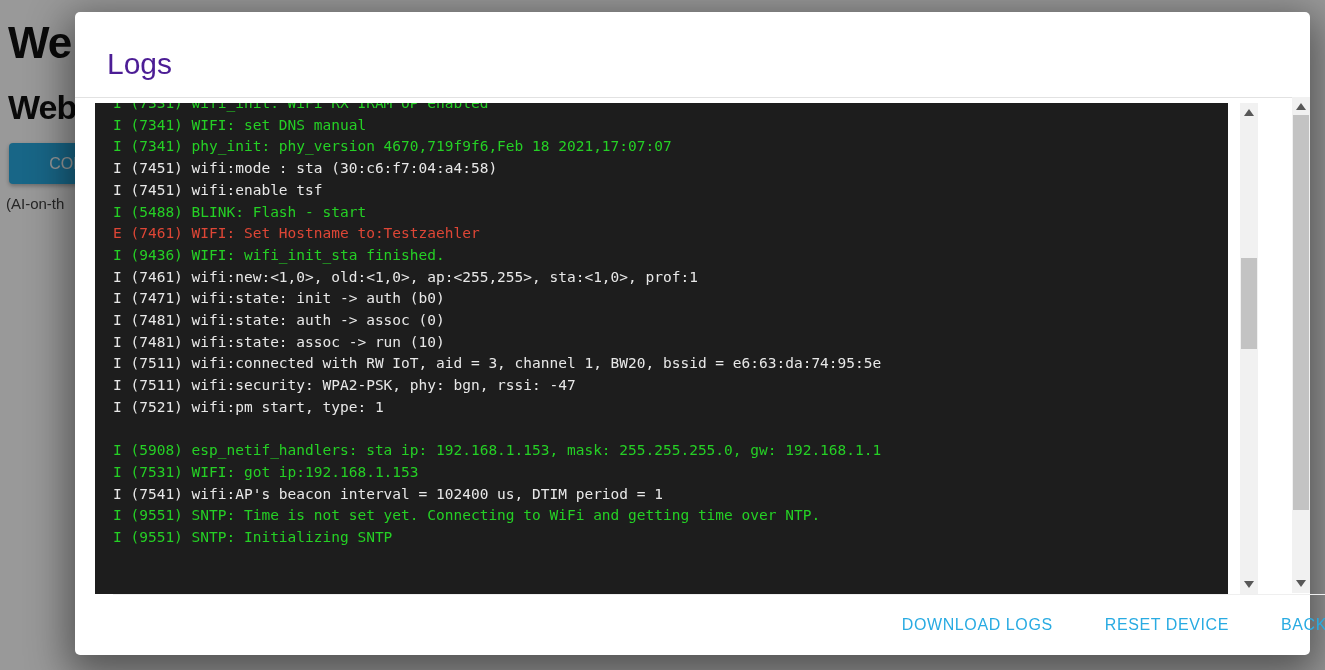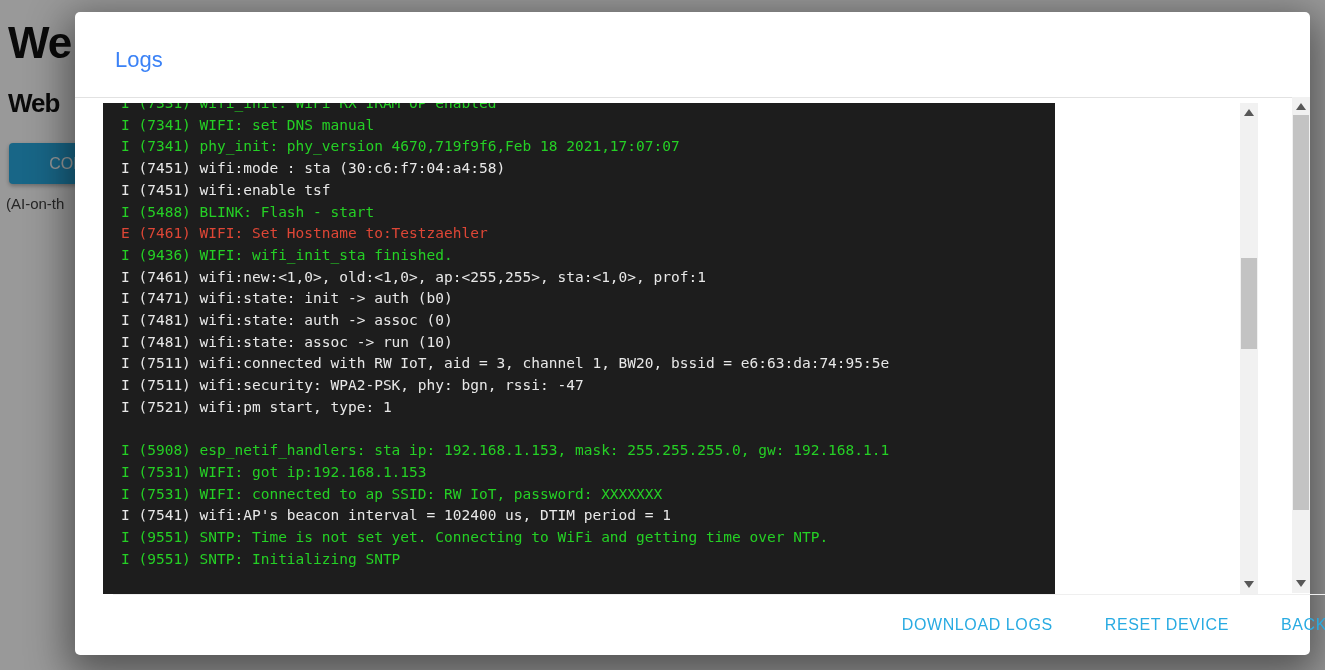--- a/index.html
+++ b/index.html
@@ -2,42 +2,42 @@
 <html><head>
 <meta charset="utf-8">
 <style>
   * { margin:0; padding:0; box-sizing:border-box; }
   html,body { width:1325px; height:670px; overflow:hidden;
               font-family:"Liberation Sans", sans-serif; background:#fff; }
 
   
   .bg-page { position:absolute; inset:0; background:#fff; }
   .bg-h1 { position:absolute; left:8px; top:18px; font-size:44px; font-weight:700; color:#111; letter-spacing:-1px; }
-  .bg-h2 { position:absolute; left:8px; top:88px; font-size:26px; font-weight:700; color:#111; letter-spacing:-1px; }
+  .bg-h2 { position:absolute; left:8px; top:88px; font-size:34px; font-weight:700; color:#111; letter-spacing:-1px; }
   .bg-connect-btn { position:absolute; left:9px; top:143px; width:116px; height:41px;
                     background:#29abe2; color:#fff; border:none; border-radius:4px;
                     font-size:16px; font-family:"Liberation Sans",sans-serif;
                     text-align:center; box-shadow:0 2px 4px rgba(0,0,0,.3); }
   .bg-note { position:absolute; left:6px; top:195px; font-size:15px; color:#404040; }
 
   
   .backdrop { position:absolute; inset:0; background:rgba(0,0,0,0.40); }
 
   
   .modal { position:absolute; left:75px; top:12px; width:1235px; height:643px;
            background:#fff; border-radius:5px;
            box-shadow:0 12px 40px 8px rgba(0,0,0,0.45); }
   .modal-header { position:absolute; left:0; top:0; width:100%; height:85px; }
-  .modal-title { position:absolute; left:40px; top:35px; font-size:22px; font-weight:400; color:#3b82f6; }
+  .modal-title { position:absolute; left:32px; top:35px; font-size:30px; font-weight:400; color:#4c1d95; }
   .modal-divider { position:absolute; left:0; top:85px; width:100%; height:1px; background:#e2e2e2; }
 
   .modal-body { position:absolute; left:0; top:86px; width:100%; height:496px; }
 
   
-  .log-box { position:absolute; left:28px; top:5px; width:952px; height:491px;
+  .log-box { position:absolute; left:20px; top:5px; width:1133px; height:491px;
              background:#1d1d1d; overflow:hidden; }
   .log-scroll { margin-top:-10px; padding-left:18px; }
   .log-line { font-family:"DejaVu Sans Mono","Liberation Mono",monospace;
               font-size:14.5px; line-height:21.7px; white-space:pre; }
   .log-line.green { color:#25d025; }
   .log-line.white { color:#e8e8e8; }
   .log-line.red   { color:#de4636; }
   .log-line.blank { color:transparent; }
 
   
@@ -95,21 +95,20 @@
           <div class="log-line white">I (7461) wifi:new:&lt;1,0&gt;, old:&lt;1,0&gt;, ap:&lt;255,255&gt;, sta:&lt;1,0&gt;, prof:1</div>
           <div class="log-line white">I (7471) wifi:state: init -&gt; auth (b0)</div>
           <div class="log-line white">I (7481) wifi:state: auth -&gt; assoc (0)</div>
           <div class="log-line white">I (7481) wifi:state: assoc -&gt; run (10)</div>
           <div class="log-line white">I (7511) wifi:connected with RW IoT, aid = 3, channel 1, BW20, bssid = e6:63:da:74:95:5e</div>
           <div class="log-line white">I (7511) wifi:security: WPA2-PSK, phy: bgn, rssi: -47</div>
           <div class="log-line white">I (7521) wifi:pm start, type: 1</div>
           <div class="log-line blank">&nbsp;</div>
           <div class="log-line green">I (5908) esp_netif_handlers: sta ip: 192.168.1.153, mask: 255.255.255.0, gw: 192.168.1.1</div>
           <div class="log-line green">I (7531) WIFI: got ip:192.168.1.153</div>
-          <div class="log-line green">I (7531) WIFI: connected to ap SSID: RW IoT, password: XXXXXXX</div>
           <div class="log-line white">I (7541) wifi:AP's beacon interval = 102400 us, DTIM period = 1</div>
           <div class="log-line green">I (9551) SNTP: Time is not set yet. Connecting to WiFi and getting time over NTP.</div>
           <div class="log-line green">I (9551) SNTP: Initializing SNTP</div>
         </div>
     </div>
 
     <div class="sb sb-log">
       <div class="sb-arrow up"></div>
       <div class="sb-thumb"></div>
       <div class="sb-arrow down"></div>

